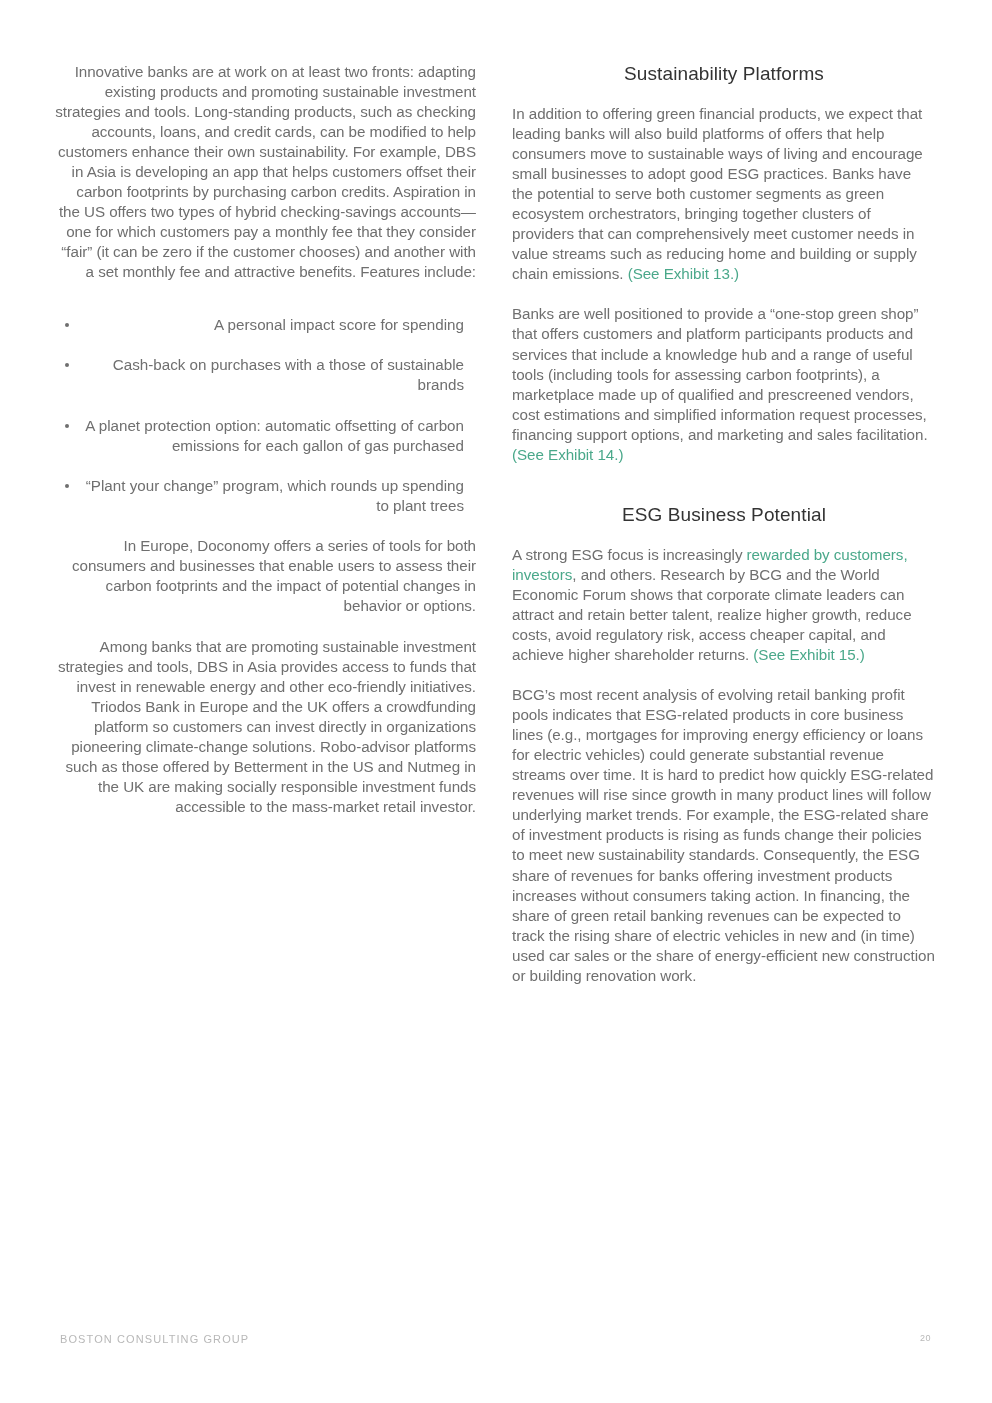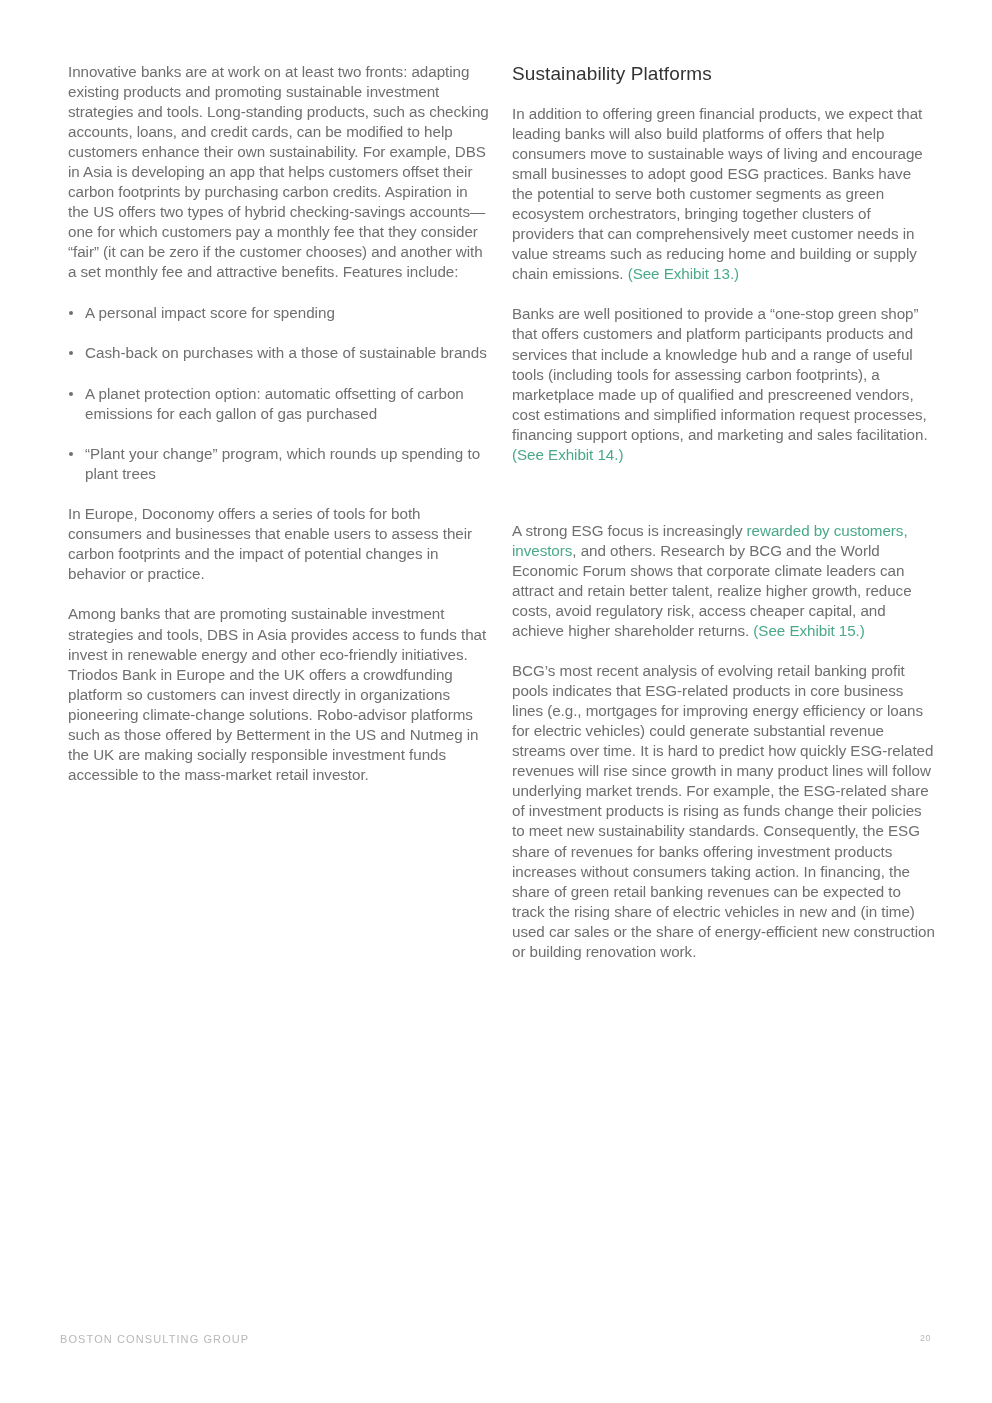--- a/index.html
+++ b/index.html
@@ -19,22 +19,23 @@
       position: absolute;
       left: 0; top: 0;
       width: 992px;
       height: 1403px;
     }
     .col {
       position: absolute;
       top: 62px;
     }
     .col-left {
-      left: 68px;
+      left: 52px;
       width: 424px;
+      text-align: right;
     }
     .col-right {
       left: 512px;
       width: 424px;
     }
     p {
       margin: 0;
       font-size: 15.2px;
       line-height: 20.05px;
       color: #6f6f6f;
@@ -43,30 +44,31 @@
     .para-gap {
       height: 20px;
     }
     h2 {
       margin: 0;
       font-size: 19px;
       line-height: 24px;
       font-weight: normal;
       color: #333333;
       letter-spacing: 0.1px;
+      text-align: center;
     }
     .h-gap {
       height: 18px;
     }
     .section-gap {
       height: 38px;
     }
     ul.bullets {
       list-style: none;
-      margin: 0;
+      margin: 12px;
       padding: 0;
     }
     ul.bullets li {
       position: relative;
       padding-left: 17px;
       font-size: 15.2px;
       line-height: 20.05px;
       color: #6f6f6f;
       margin-bottom: 20.5px;
     }
@@ -124,36 +126,37 @@
       <li>
         <span class="bullet"></span>
         <span>A planet protection option: automatic offsetting of carbon emissions for each gallon of gas purchased</span>
       </li>
       <li>
         <span class="bullet"></span>
         <span>“Plant your change” program, which rounds up spending to plant trees</span>
       </li>
     </ul>
 
-    <p>In Europe, Doconomy offers a series of tools for both consumers and businesses that enable users to assess their carbon footprints and the impact of potential changes in behavior or practice.</p>
+    <p>In Europe, Doconomy offers a series of tools for both consumers and businesses that enable users to assess their carbon footprints and the impact of potential changes in behavior or options.</p>
     <div class="para-gap"></div>
     <p>Among banks that are promoting sustainable investment strategies and tools, DBS in Asia provides access to funds that invest in renewable energy and other eco-friendly initiatives. Triodos Bank in Europe and the UK offers a crowdfunding platform so customers can invest directly in organizations pioneering climate-change solutions. Robo-advisor platforms such as those offered by Betterment in the US and Nutmeg in the UK are making socially responsible investment funds accessible to the mass-market retail investor.</p>
   </div>
 
   <div class="col col-right">
     <h2>Sustainability Platforms</h2>
     <div class="h-gap"></div>
 
     <p><span>In addition to offering green financial products, we expect that leading banks will also build platforms of offers that help consumers move to sustainable ways of living and encourage small businesses to adopt good ESG practices. Banks have the potential to serve both customer segments as green ecosystem orchestrators, bringing together clusters of providers that can comprehensively meet customer needs in value streams such as reducing home and building or supply chain emissions. </span><span class="link">(See Exhibit 13.)</span></p>
     <div class="para-gap"></div>
 
     <p><span>Banks are well positioned to provide a “one-stop green shop” that offers customers and platform participants products and services that include a knowledge hub and a range of useful tools (including tools for assessing carbon footprints), a marketplace made up of qualified and prescreened vendors, cost estimations and simplified information request processes, financing support options, and marketing and sales facilitation. </span><span class="link">(See Exhibit 14.)</span></p>
 
     <div class="section-gap"></div>
 
+    <h2>ESG Business Potential</h2>
     <div class="h-gap"></div>
 
     <p><span>A strong ESG focus is increasingly </span><span class="link">rewarded by customers, investors</span><span>, and others. Research by BCG and the World Economic Forum shows that corporate climate leaders can attract and retain better talent, realize higher growth, reduce costs, avoid regulatory risk, access cheaper capital, and achieve higher shareholder returns. </span><span class="link">(See Exhibit 15.)</span></p>
     <div class="para-gap"></div>
 
     <p>BCG’s most recent analysis of evolving retail banking profit pools indicates that ESG-related products in core business lines (e.g., mortgages for improving energy efficiency or loans for electric vehicles) could generate substantial revenue streams over time. It is hard to predict how quickly ESG-related revenues will rise since growth in many product lines will follow underlying market trends. For example, the ESG-related share of investment products is rising as funds change their policies to meet new sustainability standards. Consequently, the ESG share of revenues for banks offering investment products increases without consumers taking action. In financing, the share of green retail banking revenues can be expected to track the rising share of electric vehicles in new and (in time) used car sales or the share of energy-efficient new construction or building renovation work.</p>
   </div>
 
   <div class="footer-left">BOSTON CONSULTING GROUP</div>
   <div class="footer-right">20</div>

